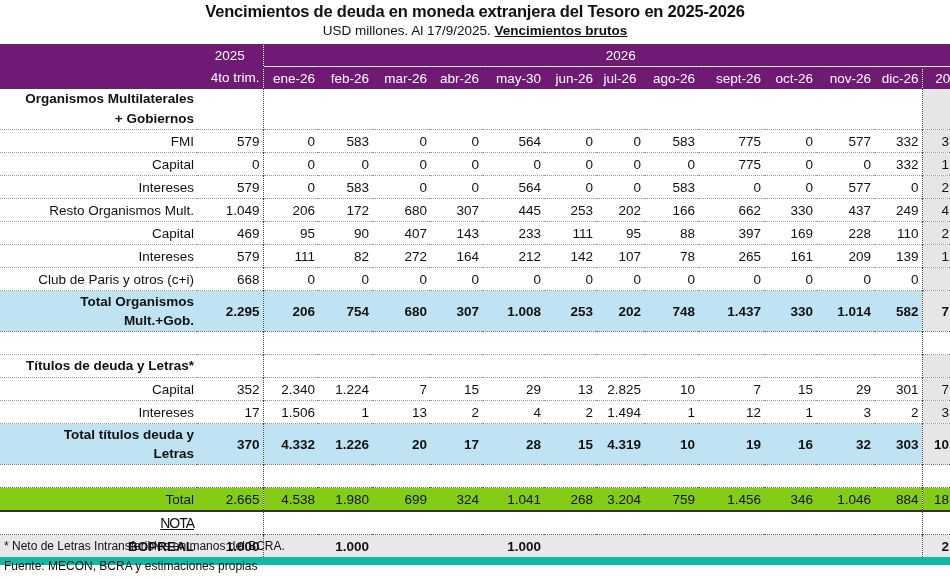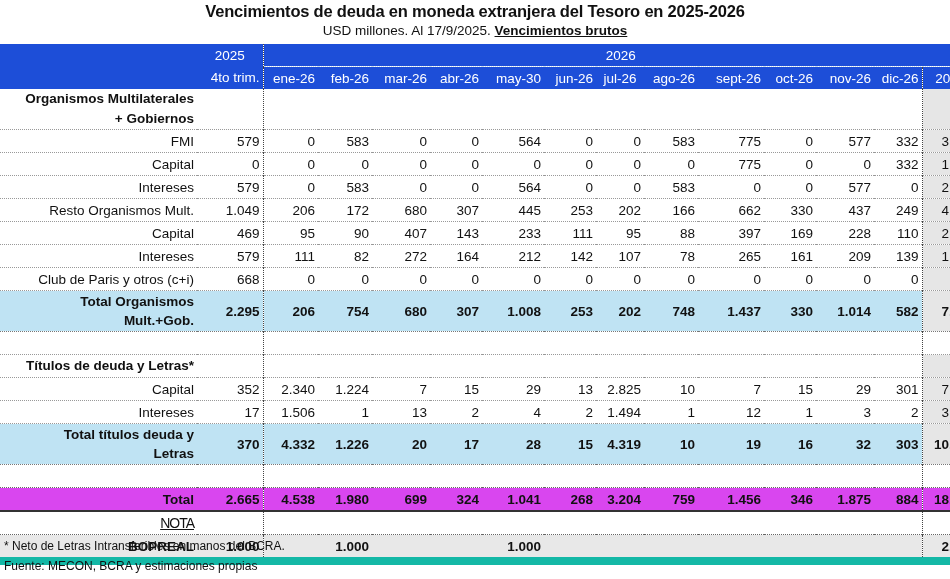--- a/index.html
+++ b/index.html
@@ -6,34 +6,34 @@
   body { width:950px; height:579px; overflow:hidden; font-family:"Liberation Sans", sans-serif; color:#111; }
   .wrap { position:relative; width:822px; height:579px; }
   .title { position:absolute; left:0; top:2px; width:950px; text-align:center; font-weight:bold; font-size:16.5px; letter-spacing:-0.2px; }
   .subtitle { position:absolute; left:0; top:23px; width:950px; text-align:center; font-size:13.5px; }
   .subtitle .u { font-weight:bold; text-decoration:underline; }
 
   table.grid { position:absolute; left:0; top:44px; width:950px; border-collapse:collapse; table-layout:fixed; font-size:13.5px; }
   table.grid td { padding:0 3px; height:22px; text-align:right; white-space:nowrap; overflow:hidden; }
   td.lbl { text-align:left; padding-left:4px; }
   td.lbl.ind { padding-left:11px; }
-  .hdr td { background:#1d4ed8; color:#ffffff; }
+  .hdr td { background:#701a75; color:#ffffff; }
   .hdr1 td { height:21px; }
   .hdr2 td { height:22px; }
   .hdr .c26 { text-align:center; }
   .vdot { border-left:1px dotted #444; }
   .rdot { border-right:1px dotted #444; }
   .row td { border-top:1px dotted #999; }
   .sec td { font-weight:bold; }
   .sec td.lbl { line-height:20px; }
   .tot td { background:#bfe3f3; font-weight:bold; }
   .tot td.lbl { line-height:19px; }
   .spacer td { height:8px; background:#ffffff; border-top:1px dotted #777; }
   .yrcol { background:#e6e6e6; }
-  .grand td { background:#d946ef; font-weight:bold; border-top:1px dotted #666; border-bottom:2px solid #333; }
+  .grand td { background:#84cc16; font-weight:normal; border-top:1px dotted #666; border-bottom:2px solid #333; }
   .bop td { background:#e8e8e8; font-weight:bold; border-top:1px dotted #666; border-bottom:8px solid #14b8a6; }
   .nota td { height:28px; }
   .nota .lbl span { text-decoration:underline; font-size:14px; letter-spacing:-1px; }
   .foot { position:absolute; left:4px; font-size:12px; }
 </style>
 </head>
 <body>
 
 <div class="wrap">
   <div class="title">Vencimientos de deuda en moneda extranjera del Tesoro en 2025-2026</div>
@@ -353,21 +353,21 @@
           <td>4.538</td>
           <td>1.980</td>
           <td>699</td>
           <td>324</td>
           <td>1.041</td>
           <td>268</td>
           <td>3.204</td>
           <td>759</td>
           <td>1.456</td>
           <td>346</td>
-          <td>1.875</td>
+          <td>1.046</td>
           <td>884</td>
           <td class="vdot">18.239</td>
         </tr>
         <tr class="nota">
           <td class="lbl"><span>NOTA</span></td>
           <td class="rdot"></td>
           <td></td>
           <td></td>
           <td></td>
           <td></td>

